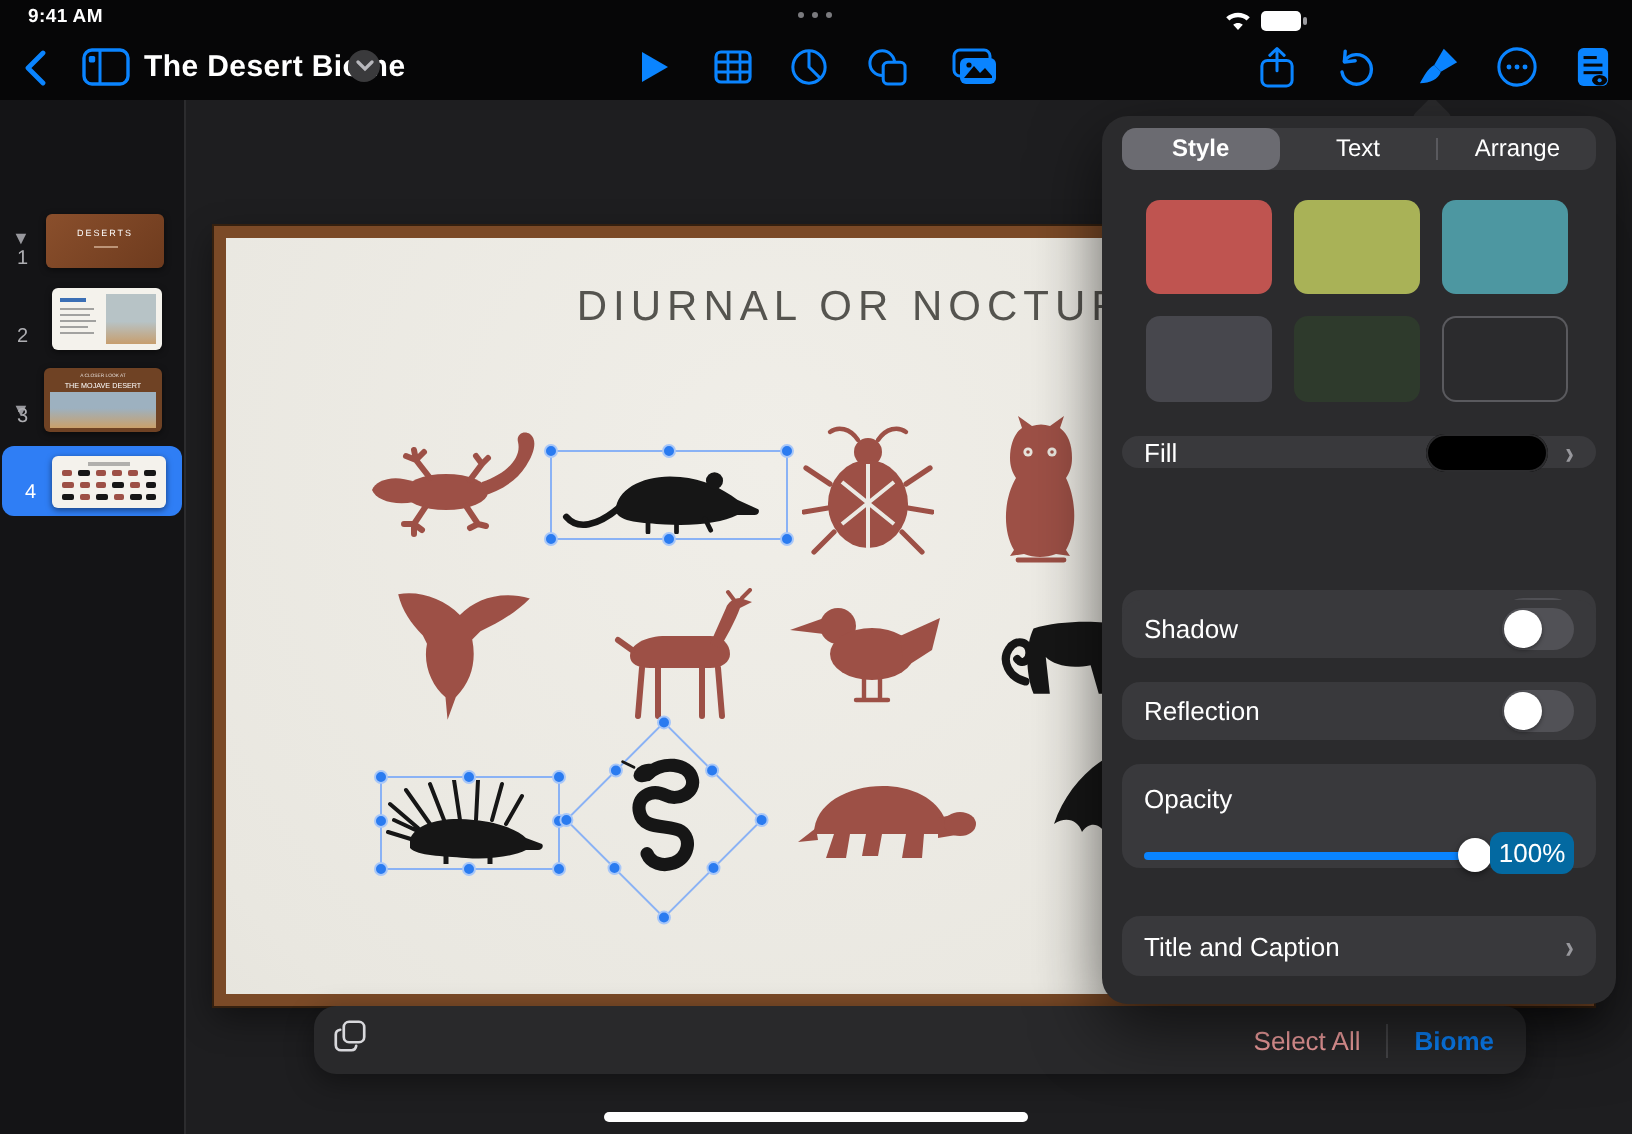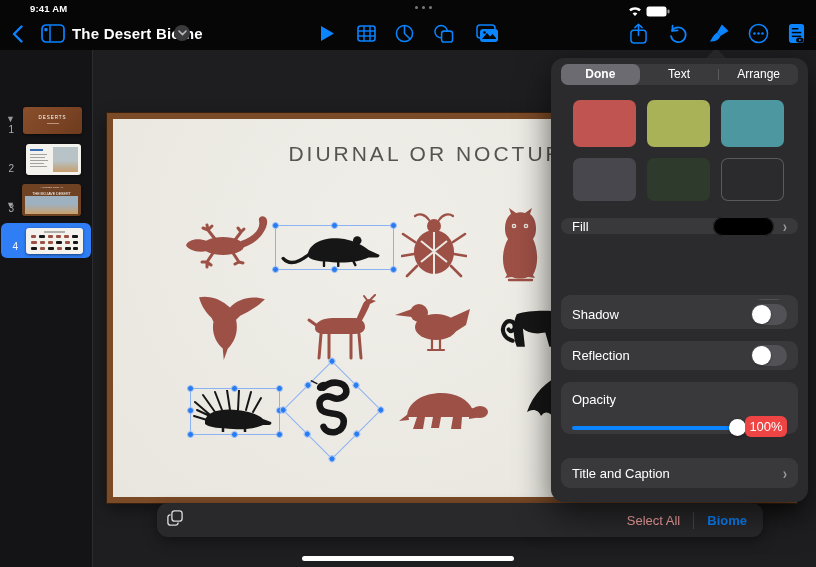--- a/index.html
+++ b/index.html
@@ -1,19 +1,19 @@
 <!DOCTYPE html>
 <html><head>
 <meta charset="utf-8">
 <style>
   html,body{margin:0;padding:0;background:#000;}
   .screen{position:relative;width:816px;height:567px;background:#060607;overflow:hidden;
     font-family:"Liberation Sans","DejaVu Sans",sans-serif;-webkit-font-smoothing:antialiased;}
   
-  .statusbar{position:absolute;left:16px;top:0;width:664px;height:17px;background:#060607;z-index:60;text-align:center;}
+  .statusbar{position:absolute;left:0;top:0;width:664px;height:17px;background:#060607;z-index:60;text-align:center;}
   .time{position:absolute;left:14px;top:3px;font-size:9.5px;font-weight:700;color:#fff;letter-spacing:.2px;}
   .mtdots{position:absolute;left:399px;top:6px;display:flex;gap:4px;}
   .mtdots span{width:3px;height:3px;border-radius:50%;background:#7a7a7e;display:block;}
   .status-right{position:absolute;right:10px;top:3px;display:flex;align-items:center;gap:4px;}
   
   .toolbar{position:absolute;left:0;top:17px;width:816px;height:33px;background:#060607;z-index:55;}
   .tb-icon{position:absolute;top:0;height:33px;display:flex;align-items:center;justify-content:center;}
   .doc-title{position:absolute;left:72px;top:0;height:33px;display:flex;align-items:center;
     color:#fff;font-size:15px;font-weight:700;letter-spacing:.2px;}
   .title-chev{position:absolute;left:174px;top:8px;width:16px;height:16px;border-radius:50%;
@@ -56,21 +56,21 @@
   .toggle{margin-left:auto;width:36px;height:21px;border-radius:11px;background:#515156;position:relative;}
   .toggle .knob{position:absolute;left:1px;top:1px;width:19px;height:19px;border-radius:50%;background:#fff;
     box-shadow:0 1px 2px rgba(0,0,0,.4);}
   .fillpill{margin-left:auto;width:61px;height:19px;border-radius:10px;background:#000;
     box-shadow:inset 0 0 0 1px #2c2c2e;margin-right:9px;}
   .op-group{position:absolute;left:10px;top:324px;width:237px;height:52px;background:#39393c;border-radius:9px;box-sizing:border-box;padding:10px 11px;}
   .op-label{font-size:13px;color:#fff;}
   .slider{position:absolute;left:11px;top:44px;width:166px;height:3.5px;border-radius:2px;background:#0a84ff;}
   .slider .knob{position:absolute;right:-8px;top:-7px;width:17px;height:17px;border-radius:50%;background:#fff;
     box-shadow:0 1px 3px rgba(0,0,0,.5);}
-  .op-badge{position:absolute;right:11px;top:34px;width:42px;height:21px;background:#ef4444;border-radius:6px;
+  .op-badge{position:absolute;right:11px;top:34px;width:42px;height:21px;background:#0369a1;border-radius:6px;
     color:#fff;font-size:13px;display:flex;align-items:center;justify-content:center;}
   
   .bottombar{position:absolute;left:157px;top:503px;width:606px;height:34px;background:#29292b;
     border-radius:11px;display:flex;align-items:center;padding:0 16px 0 10px;box-sizing:border-box;z-index:45;
     box-shadow:0 4px 14px rgba(0,0,0,.4);}
   .bb-msg{font-size:12.3px;color:#e2e2e5;margin-left:8px;}
   .bb-actions{margin-left:auto;display:flex;align-items:center;}
   .bb-link{color:#fca5a5;font-size:13px;}
   .bb-div{width:1px;height:17px;background:#47474a;margin:0 13px;}
   .bb-done{color:#0a84ff;font-size:13px;font-weight:700;}
@@ -408,21 +408,21 @@
         <svg width="45" height="52" viewBox="0 0 45 50">
           <path d="M40,2 C24,8 10,22 4,40 C10,36 16,38 18,44 C22,38 28,40 30,46 C34,40 40,42 42,48 L45,48 L45,2 Z" fill="#161616"></path>
         </svg>
       </div>
     </div>
   </div>
 
   <div class="caret"></div>
   <div class="panel">
     <div class="segmented">
-      <div class="seg sel">Done</div>
+      <div class="seg sel">Style</div>
       <div class="seg">Text</div>
       <div class="segdiv"></div>
       <div class="seg">Arrange</div>
     </div>
 
     <div class="swatch" style="left:22px;top:42px;background:#bf5450;"></div>
     <div class="swatch" style="left:96px;top:42px;background:#a9b257;"></div>
     <div class="swatch" style="left:170px;top:42px;background:#4d97a1;"></div>
     <div class="swatch r2" style="left:22px;top:100px;background:#47474d;"></div>
     <div class="swatch r2" style="left:96px;top:100px;background:#2e3a2c;"></div>

